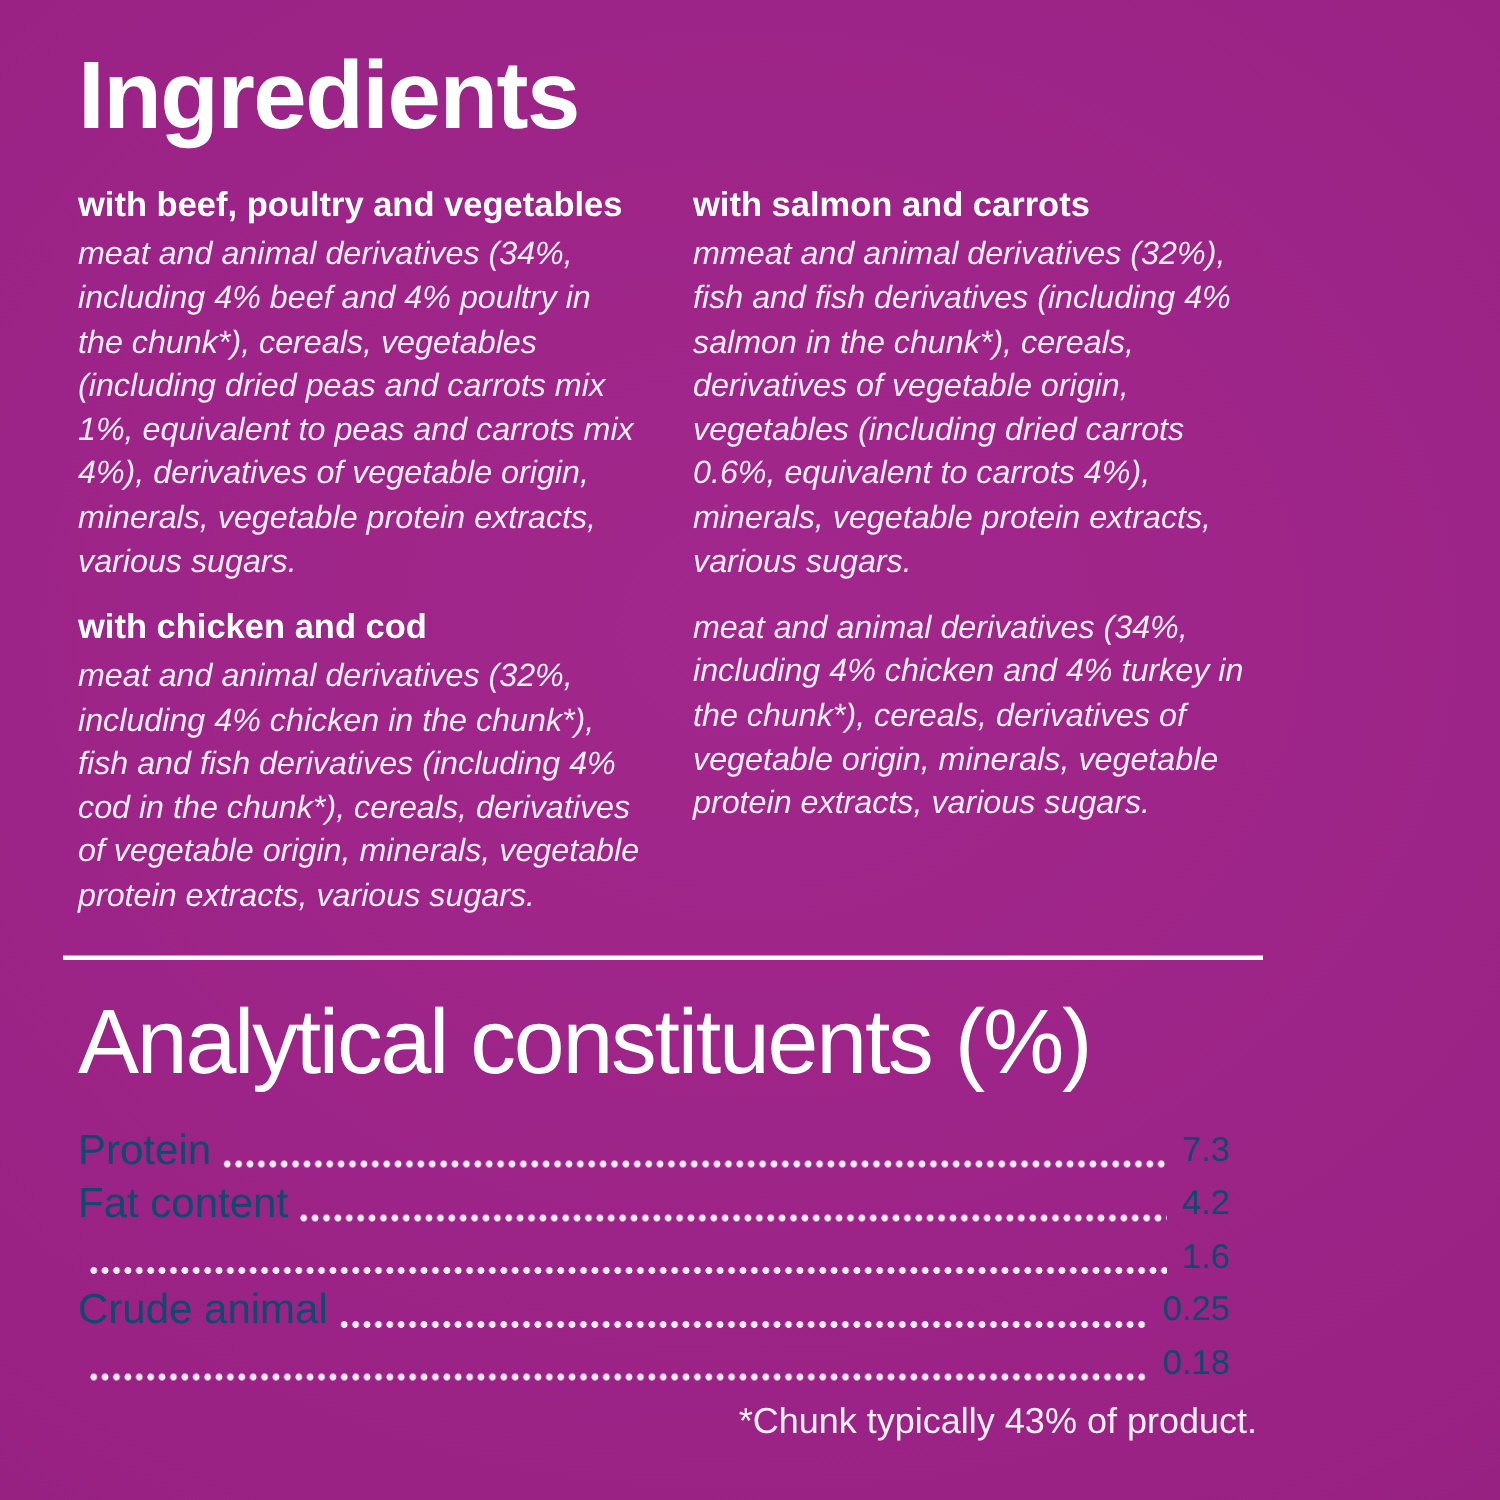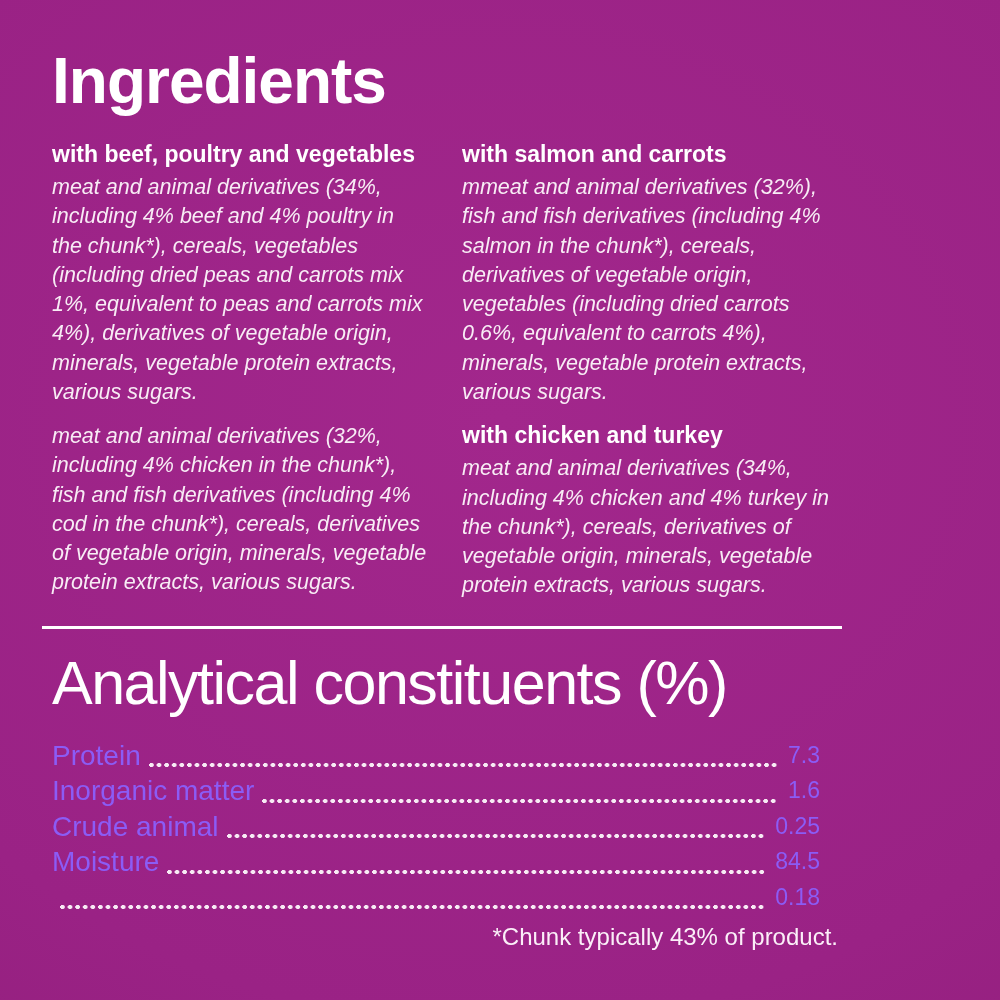--- a/index.html
+++ b/index.html
@@ -4,21 +4,21 @@
 <style>
   * { margin: 0; padding: 0; box-sizing: border-box; }
   html, body { width: 1000px; height: 1000px; overflow: hidden; }
   body {
     font-family: "Liberation Sans", "DejaVu Sans", sans-serif;
     background: radial-gradient(130% 110% at 50% 42%, #a2278c 0%, #9a2285 55%, #8c1d75 100%);
     color: #ffffff;
   }
   .label-panel {
     width: 880px; height: 1000px;
-    padding: 50px 42px 0 52px;
+    padding: 32px 42px 0 52px;
   }
   .main-title {
     font-size: 64px;
     font-weight: bold;
     line-height: 0.98;
     letter-spacing: -1px;
     color: #ffffff;
     margin-bottom: 28px;
   }
   .ingredient-columns {
@@ -56,21 +56,21 @@
     margin: 24px 0 24px 0;
   }
   .analytical-rows {
     padding-right: 18px;
   }
   .analytical-row {
     display: flex;
     align-items: flex-end;
     font-size: 28px;
     line-height: 35.5px;
-    color: #8b5cf6;
+    color: #0c4a6e;
   }
   .analytical-row .row-label { white-space: nowrap; }
   .analytical-row .dot-leader {
     flex: 1;
     align-self: flex-end;
     height: 6px;
     margin: 0 10px 5px 8px;
     background-image: radial-gradient(circle at 2.5px 3px, #f7ebf4 2.1px, rgba(0,0,0,0) 2.4px);
     background-size: 7.6px 6px;
     background-repeat: repeat-x;
@@ -93,60 +93,59 @@
 
   <h1 class="main-title">Ingredients</h1>
 
   <div class="ingredient-columns">
     <div class="ingredient-column">
       <div class="ingredient-section">
         <h2>with beef, poultry and vegetables</h2>
         <p>meat and animal derivatives (34%, including 4% beef and 4% poultry in the chunk*), cereals, vegetables (including dried peas and carrots mix 1%, equivalent to peas and carrots mix 4%), derivatives of vegetable origin, minerals, vegetable protein extracts, various sugars.</p>
       </div>
       <div class="ingredient-section">
+        <h2>with chicken and cod</h2>
         <p>meat and animal derivatives (32%, including 4% chicken in the chunk*), fish and fish derivatives (including 4% cod in the chunk*), cereals, derivatives of vegetable origin, minerals, vegetable protein extracts, various sugars.</p>
       </div>
     </div>
     <div class="ingredient-column">
       <div class="ingredient-section">
         <h2>with salmon and carrots</h2>
         <p>mmeat and animal derivatives (32%), fish and fish derivatives (including 4% salmon in the chunk*), cereals,
 derivatives of vegetable origin, vegetables (including dried carrots 0.6%, equivalent to carrots 4%), minerals, vegetable protein extracts, various sugars.</p>
       </div>
       <div class="ingredient-section">
-        <h2>with chicken and turkey</h2>
         <p>meat and animal derivatives (34%, including 4% chicken and 4% turkey in the chunk*), cereals, derivatives of vegetable origin, minerals, vegetable protein extracts, various sugars.</p>
       </div>
     </div>
   </div>
 
   <div class="divider"></div>
 
   <h1 class="analytical-title">Analytical constituents (%)</h1>
 
   <div class="analytical-rows">
     <div class="analytical-row">
         <span class="row-label">Protein</span>
         <span class="dot-leader"></span>
         <span class="row-value">7.3</span>
       </div>
       <div class="analytical-row">
-        <span class="row-label">Inorganic matter</span>
+        <span class="row-label">Fat content</span>
+        <span class="dot-leader"></span>
+        <span class="row-value">4.2</span>
+      </div>
+      <div class="analytical-row">
         <span class="dot-leader"></span>
         <span class="row-value">1.6</span>
       </div>
       <div class="analytical-row">
         <span class="row-label">Crude animal</span>
         <span class="dot-leader"></span>
         <span class="row-value">0.25</span>
-      </div>
-      <div class="analytical-row">
-        <span class="row-label">Moisture</span>
-        <span class="dot-leader"></span>
-        <span class="row-value">84.5</span>
       </div>
       <div class="analytical-row">
         <span class="dot-leader"></span>
         <span class="row-value">0.18</span>
       </div>
   </div>
 
   <div class="footnote">*Chunk typically 43% of product.</div>
 
 </div>

